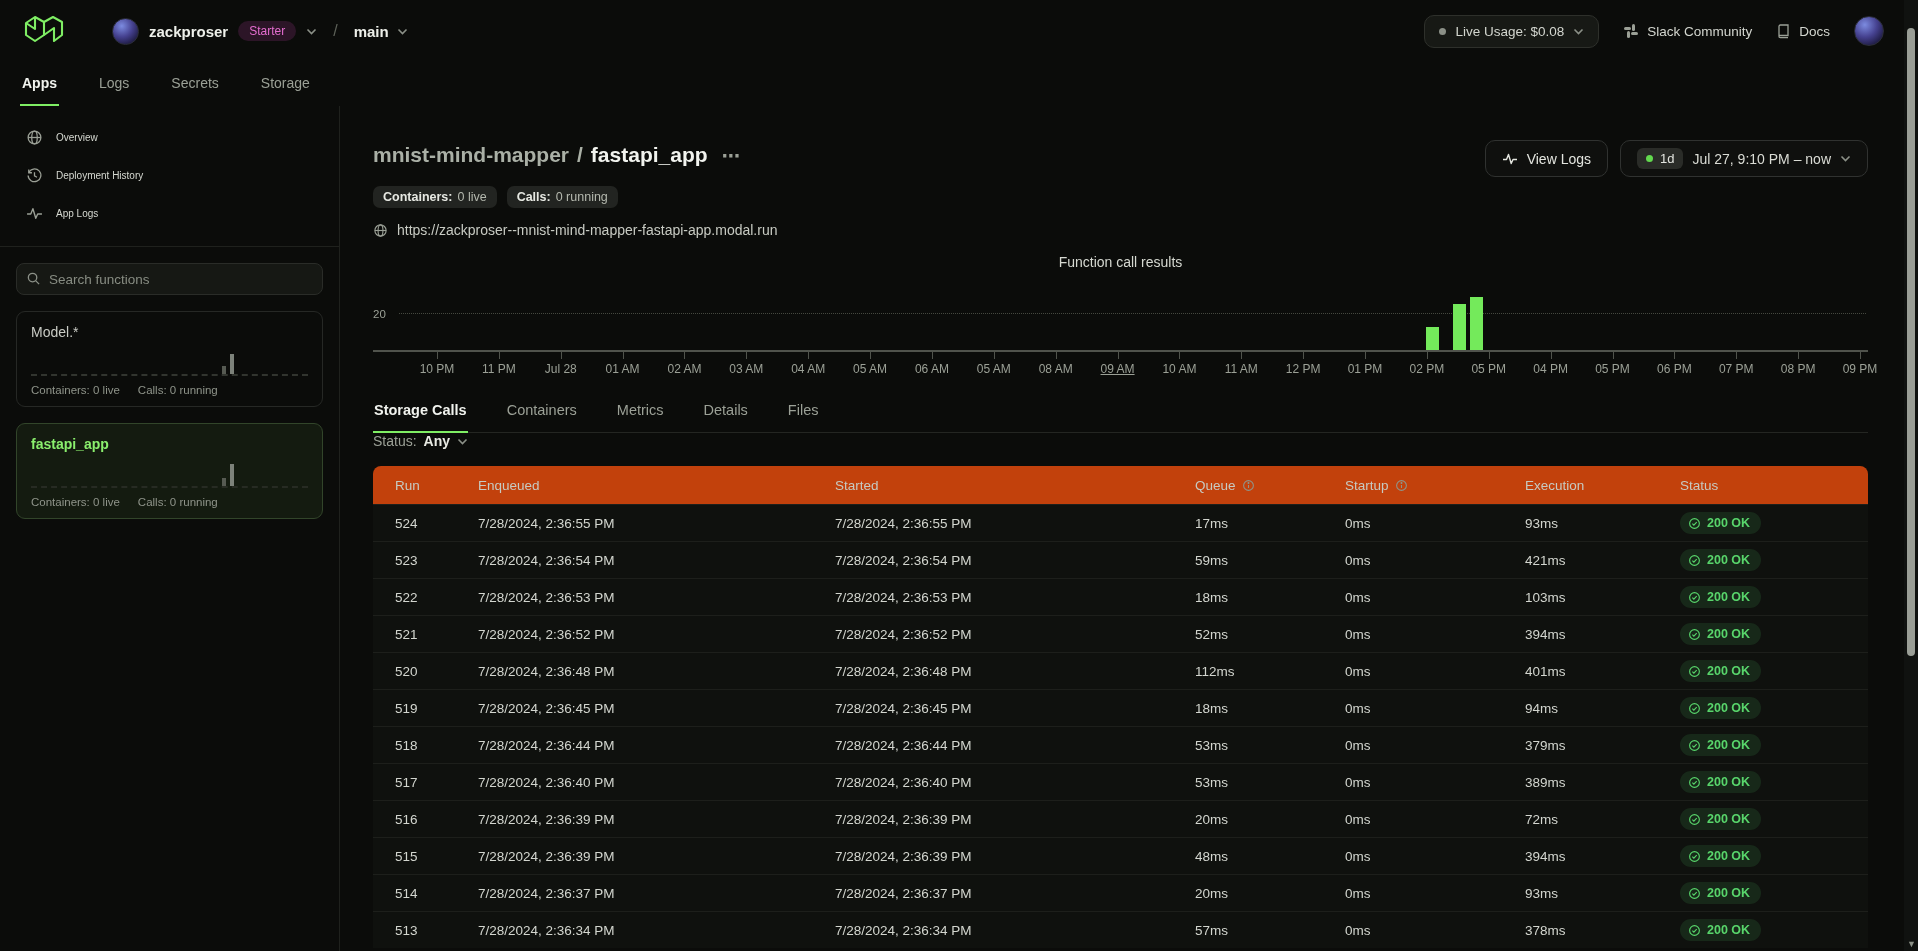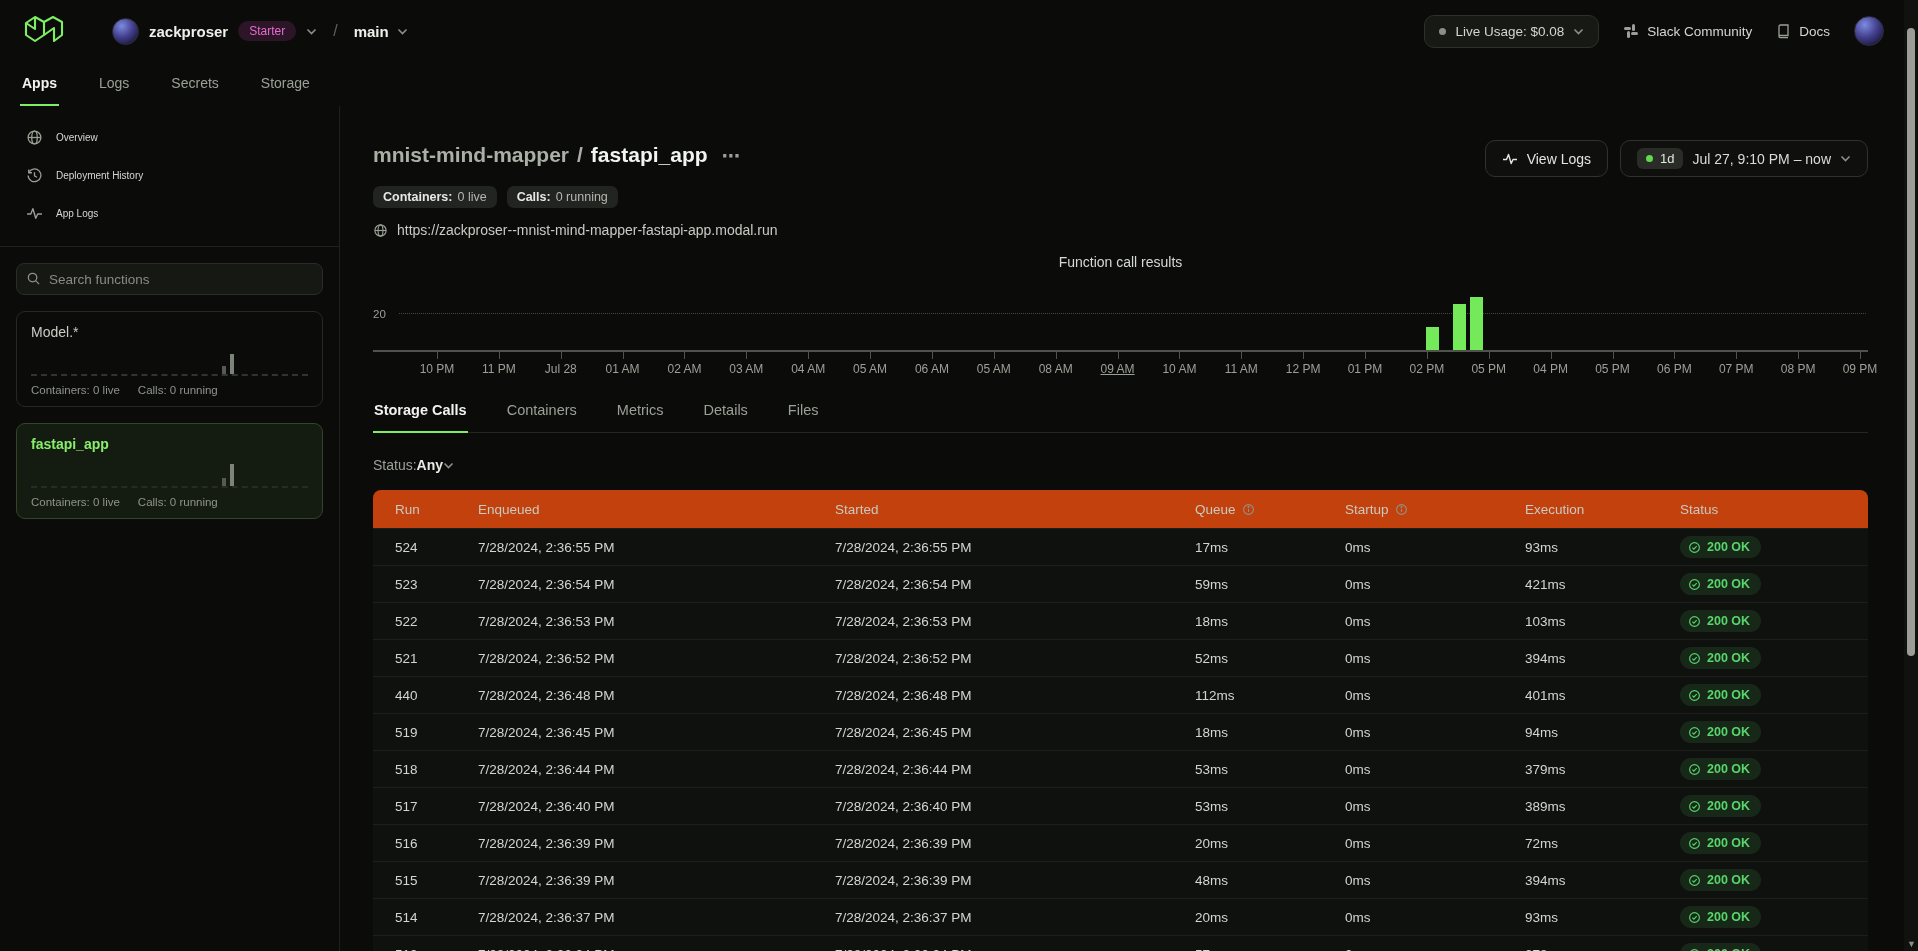--- a/index.html
+++ b/index.html
@@ -86,21 +86,21 @@
   .cbar { position:absolute; bottom:2px; width:13px; background:#74ea5b; }
   .xlabels { position:relative; height:26px; margin-top:8px; }
   .xlabels span { position:absolute; top:2px; transform:translateX(-50%); font-size:12px; color:#9ba096; white-space:nowrap; }
 
   
   .sub-tabs { display:flex; gap:38px; margin-top:8px; border-bottom:1px solid #242622; }
   .stab { font-size:14.5px; color:#9ba096; padding:8px 1px 13px; margin-bottom:-1px; border-bottom:2px solid transparent; cursor:pointer; }
   .stab.is-active { color:#f1f3ee; font-weight:700; border-bottom-color:#7fee64; }
 
   
-  .filter-row { margin-top:24px; display:flex; align-items:center; cursor:pointer; }
+  .filter-row { display:flex; align-items:center; gap:7px; cursor:pointer; }
   .filter-label { font-size:14px; color:#9ba096; }
   .filter-value { font-size:14px; color:#e8eae3; font-weight:700; }
 
   
   .table { margin-top:17px; background:#0f110e; border-radius:8px 8px 0 0; overflow:hidden; }
   .thead, .trow { display:grid; grid-template-columns:105px 357px 360px 150px 180px 155px 1fr; align-items:center; }
   .thead { background:#c2410c; height:38px; font-size:13.5px; color:#c7cac2; }
   .trow { height:37px; border-top:1px solid #1d1f1b; font-size:13.5px; color:#d3d6cf; cursor:pointer; }
   .td:first-child, .th:first-child { padding-left:22px; }
   .th { display:flex; align-items:center; gap:6px; }
@@ -512,21 +512,21 @@
           <svg width="13" height="13" viewBox="0 0 16 16" fill="none" stroke="currentColor" stroke-width="1.4">
             <circle cx="8" cy="8" r="6"></circle>
                     <polyline points="5.4,8.2 7.2,10 10.7,6.4"></polyline>
           </svg>
         </span>
         <span>200 OK</span>
       </span>
     </div>
   </div>
           <div class="trow">
-    <div class="td">440</div>
+    <div class="td">520</div>
     <div class="td">7/28/2024, 2:36:48 PM</div>
     <div class="td">7/28/2024, 2:36:48 PM</div>
     <div class="td">112ms</div>
     <div class="td">0ms</div>
     <div class="td">401ms</div>
     <div class="td">
       <span class="ok-badge">
         <span>
           <svg width="13" height="13" viewBox="0 0 16 16" fill="none" stroke="currentColor" stroke-width="1.4">
             <circle cx="8" cy="8" r="6"></circle>

